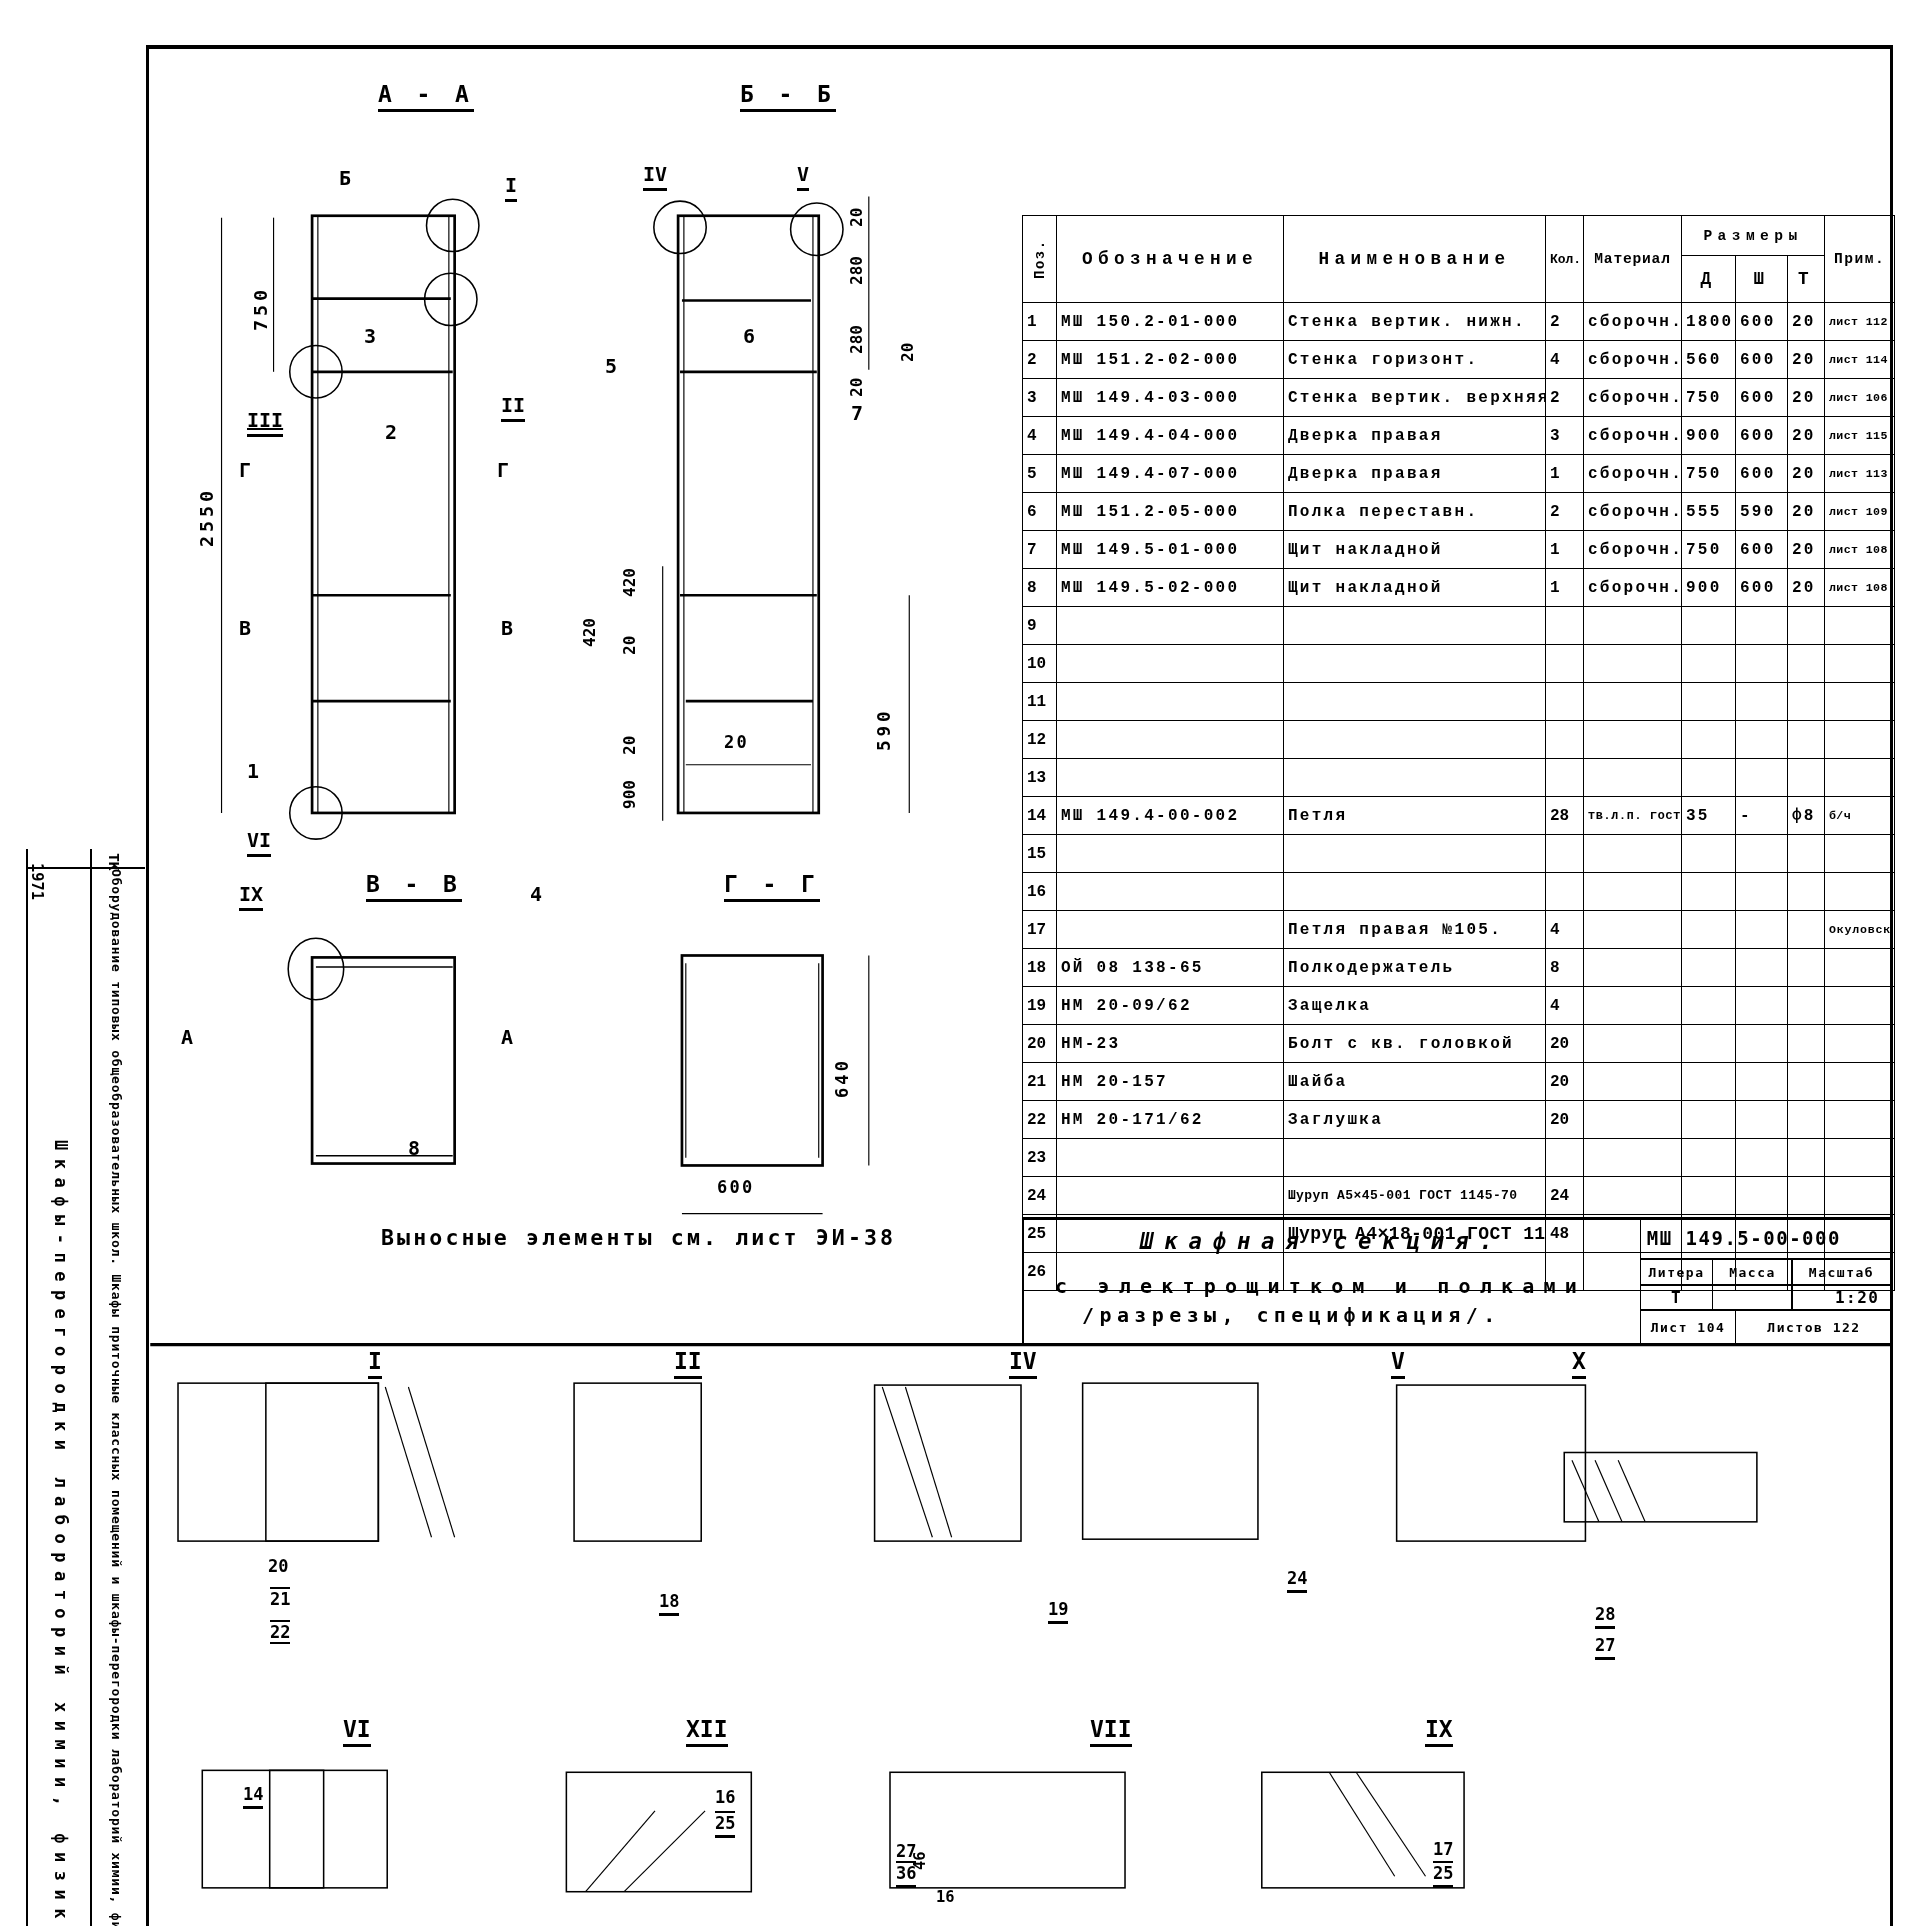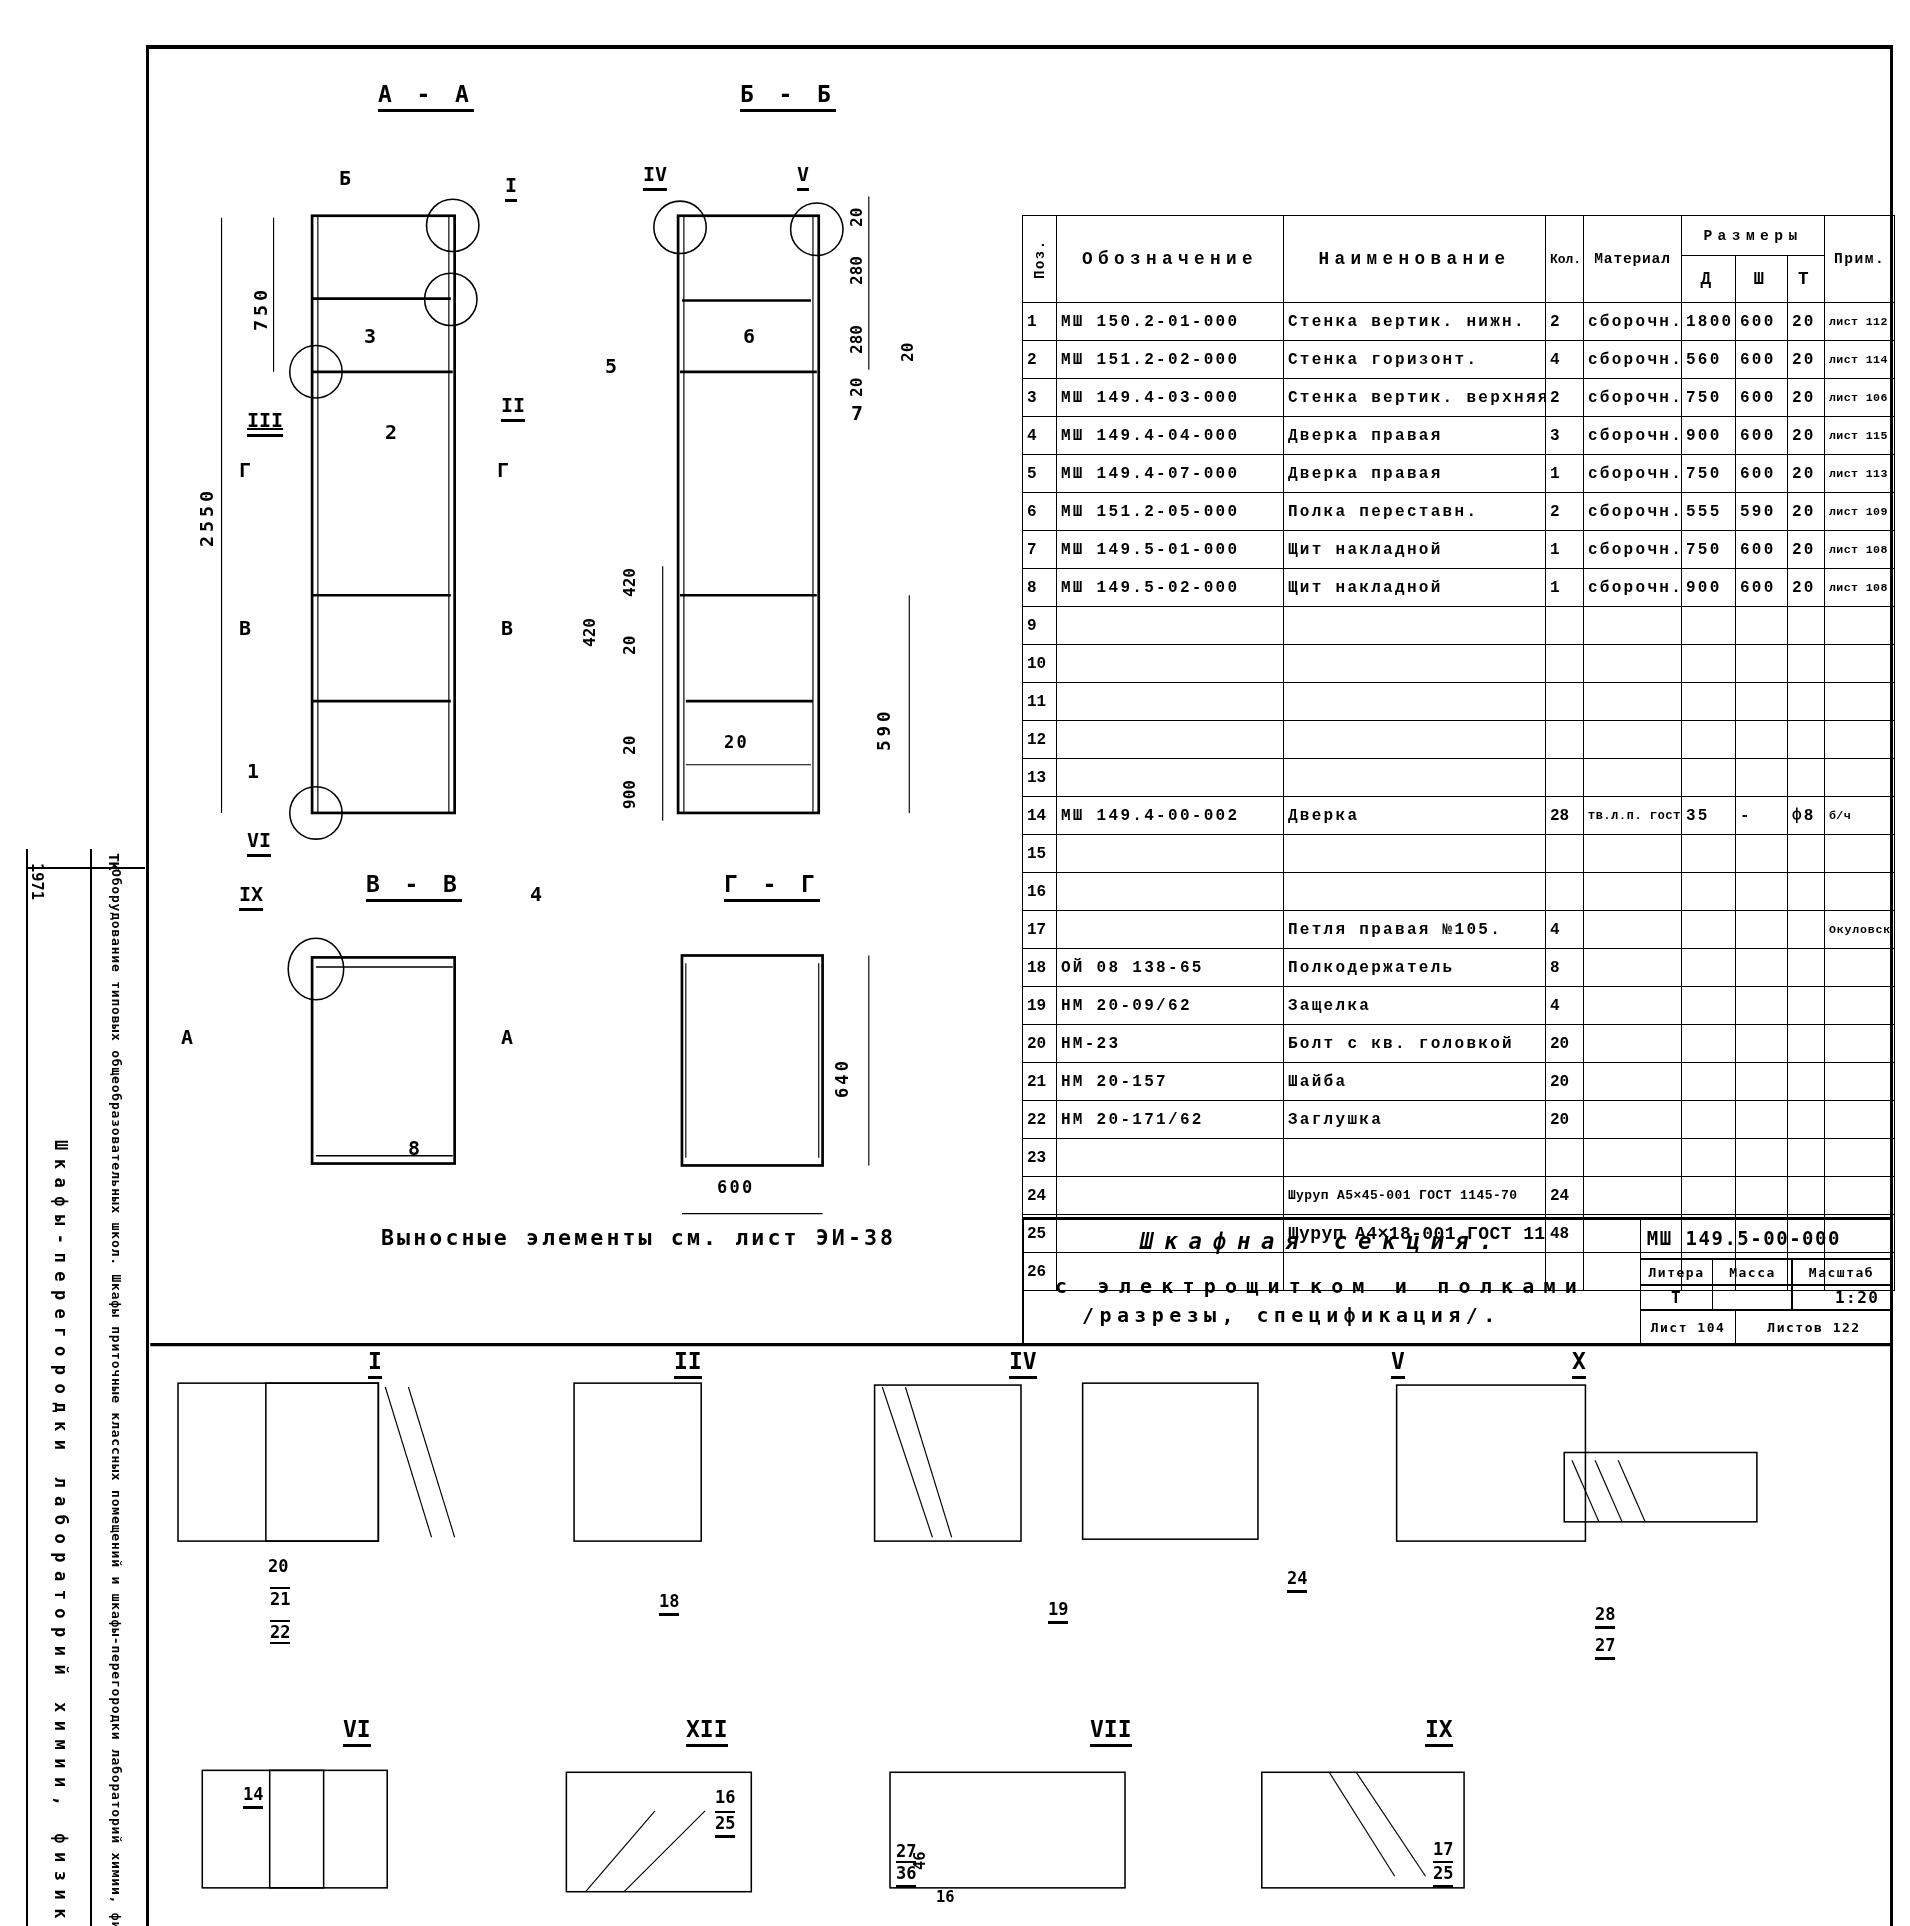--- a/index.html
+++ b/index.html
@@ -338,21 +338,21 @@
         <td style="letter-spacing: 0px;"></td>
         <td></td>
         <td></td>
         <td></td>
         <td></td>
         <td style="font-size: 11.6px; letter-spacing: 0.4px;"></td>
       </tr>
       <tr>
         <td style="letter-spacing: 0px;">14</td>
         <td>МШ 149.4-00-002</td>
-        <td>Дверка</td>
+        <td>Петля</td>
         <td style="letter-spacing: 0px;">28</td>
         <td class="small">ТВ.Л.П. ГОСТ 2695-71</td>
         <td>35</td>
         <td>-</td>
         <td>ф8</td>
         <td style="font-size: 11.6px; letter-spacing: 0.4px;">б/ч</td>
       </tr>
       <tr>
         <td style="letter-spacing: 0px;">15</td>
         <td></td>

